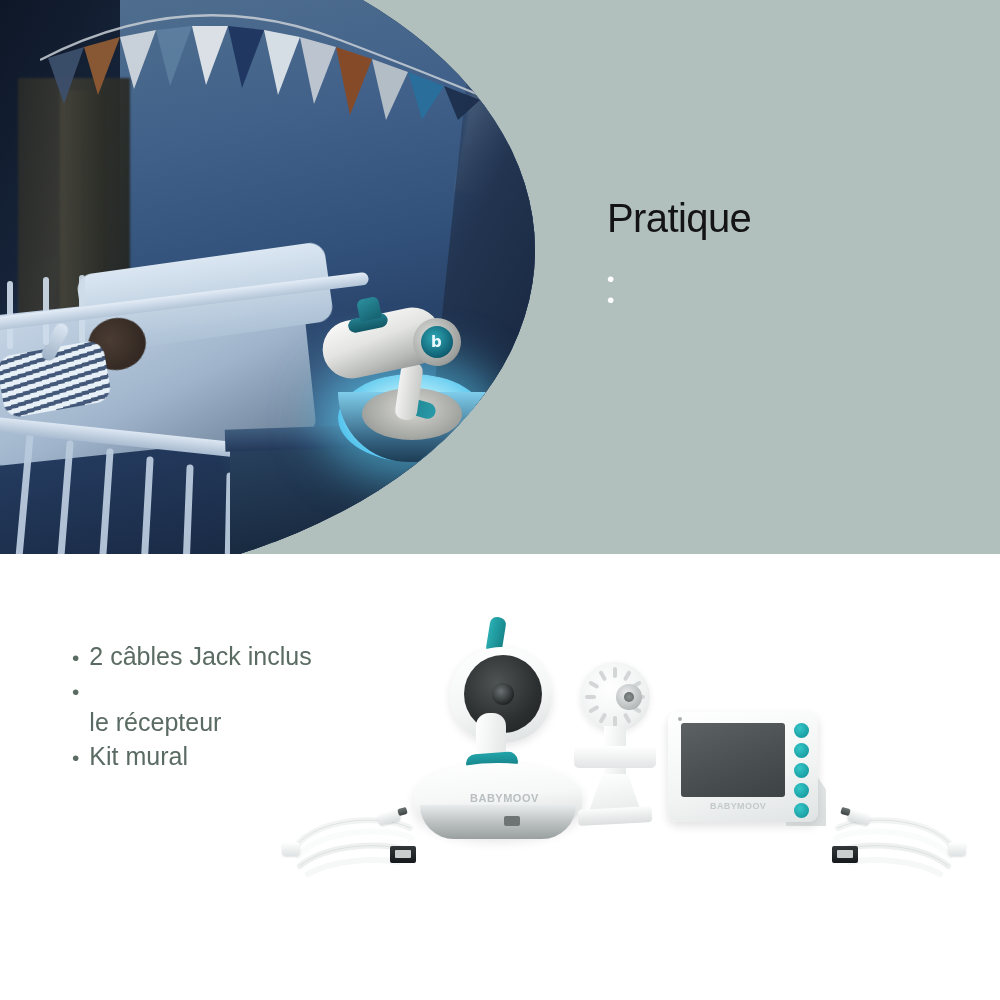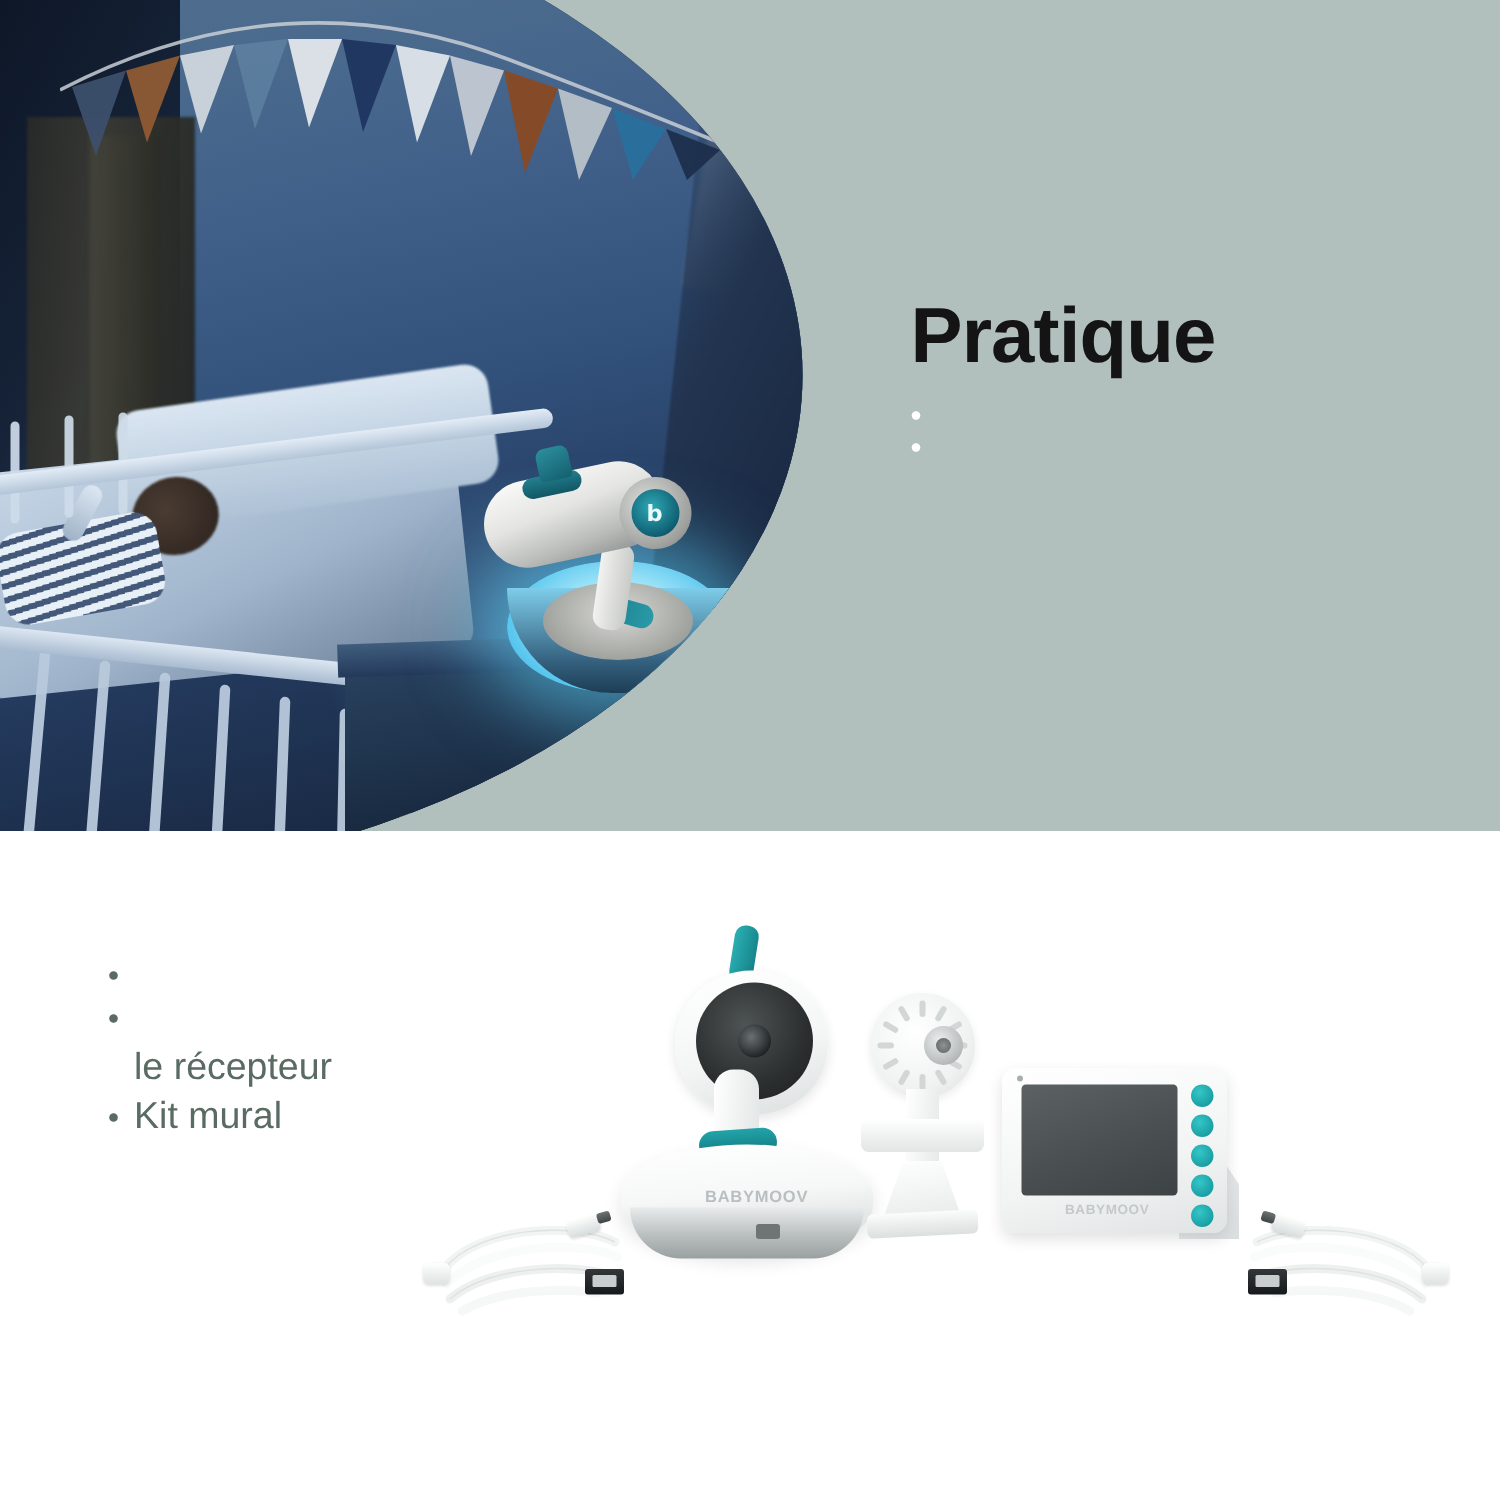--- a/index.html
+++ b/index.html
@@ -103,22 +103,22 @@
         transform:rotate(-12deg);}
 
   
   #dresser{position:absolute;left:230px;top:430px;width:320px;height:130px;
         background:linear-gradient(170deg,#2b4563,#18293f 70%,#0d1829);filter:blur(.4px);}
   #dresser-top{position:absolute;left:225px;top:424px;width:330px;height:22px;
         background:linear-gradient(180deg,#3f5d7e,#24395a);transform:rotate(-2deg);filter:blur(.5px);}
 
   
   #top-text{position:absolute;left:607px;top:196px;width:370px;}
-  #h-pratique{font-size:52px;font-weight:700;color:#141414;letter-spacing:-.6px;
-        margin:0 0 14px 0;line-height:1.1;}
+  #h-pratique{font-size:40px;font-weight:400;color:#141414;letter-spacing:-.6px;
+        margin:0 0 28px 0;line-height:1.1;}
   .ul-top{list-style:none;margin:0;padding:0;}
   .ul-top li{color:#ffffff;font-size:25px;line-height:1.30;white-space:nowrap;
         display:flex;align-items:baseline;}
   .ul-top li .dot{margin-right:10px;font-size:21px;line-height:1;}
 
   
   #bottom-block{position:absolute;left:0;top:554px;width:1000px;height:446px;background:#ffffff;}
   #bot-text{position:absolute;left:72px;top:86px;width:400px;}
   #h-complet{font-size:38px;font-weight:700;color:#141414;letter-spacing:-.6px;
         margin:0 0 22px 0;line-height:1.1;}
@@ -299,20 +299,21 @@
       </ul>
     </div>
   </section>
 
   <section id="bottom-block">
 
     <div id="bot-text">
       <ul class="ul-bot">
         <li>
           <span class="dot">•</span>
+          <span>2 câbles Jack inclus</span>
         </li>
         <li>
           <span class="dot">•</span>
           <span>
             <br>
             <span>le récepteur</span>
           </span>
         </li>
         <li>
           <span class="dot">•</span>

